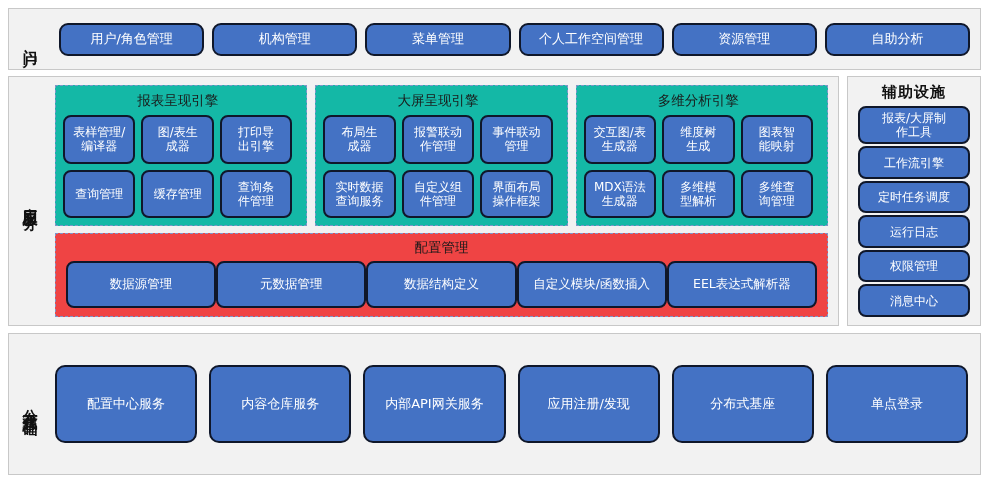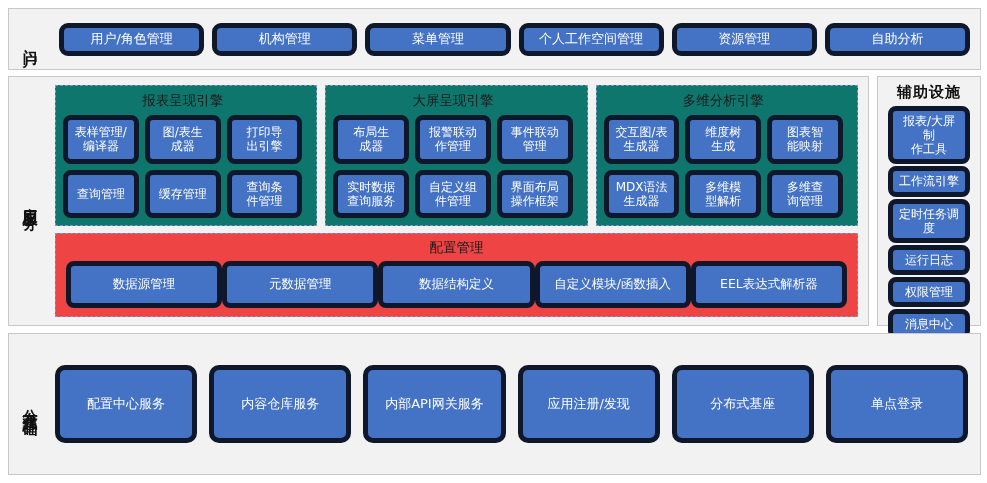--- a/index.html
+++ b/index.html
@@ -47,21 +47,21 @@
     writing-mode: vertical-rl;
     text-orientation: upright;
     letter-spacing: 3px;
     line-height: 1.05;
   }
 
   
   .pill {
     background: #4472c4;
     color: #ffffff;
-    border: 5px solid #0f172a;
+    border: 2px solid #0f172a;
     border-radius: 7px;
     display: flex;
     align-items: center;
     justify-content: center;
     text-align: center;
     font-size: 12.5px;
     line-height: 1.18;
     box-sizing: border-box;
     padding: 3px 6px;
     white-space: pre-line;
@@ -109,21 +109,21 @@
   }
   #engine-row {
     flex: 1 1 auto;
     display: flex;
     gap: 8px;
     min-height: 0;
   }
   .engine-group {
     flex: 1 1 0;
     border: 1px dashed #7f95c8;
-    background: #0f766e;
+    background: #14b8a6;
     box-sizing: border-box;
     display: flex;
     flex-direction: column;
     padding: 4px 14px 7px 7px;
     min-width: 0;
   }
   .engine-title {
     text-align: center;
     font-size: 13.5px;
     color: #1a1a1a;
@@ -169,21 +169,21 @@
   }
   #config-buttons .pill {
     flex: 1 1 0;
     font-size: 12.5px;
     border-radius: 8px;
   }
 
   
   #aux-section {
     flex: 0 0 auto;
-    width: 104px;
+    width: 134px;
     flex-direction: column;
     align-items: stretch;
     padding: 6px 10px 8px 10px;
   }
   #aux-title {
     text-align: center;
     font-weight: bold;
     font-size: 15px;
     color: #111;
     letter-spacing: 1px;

